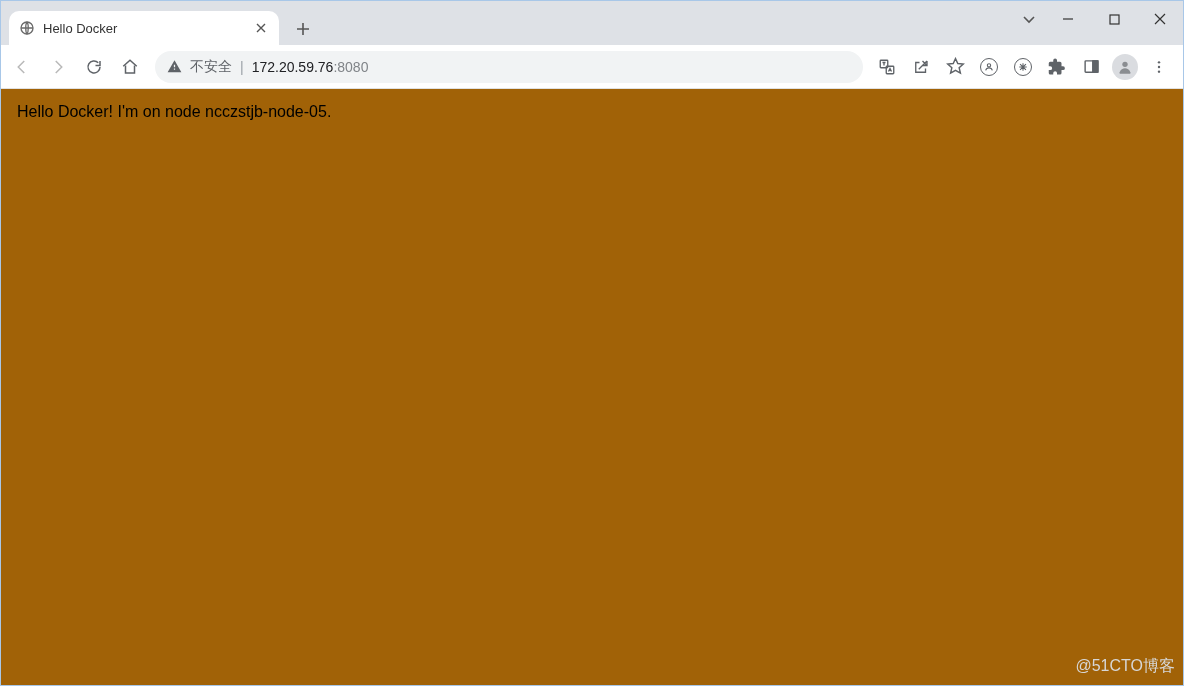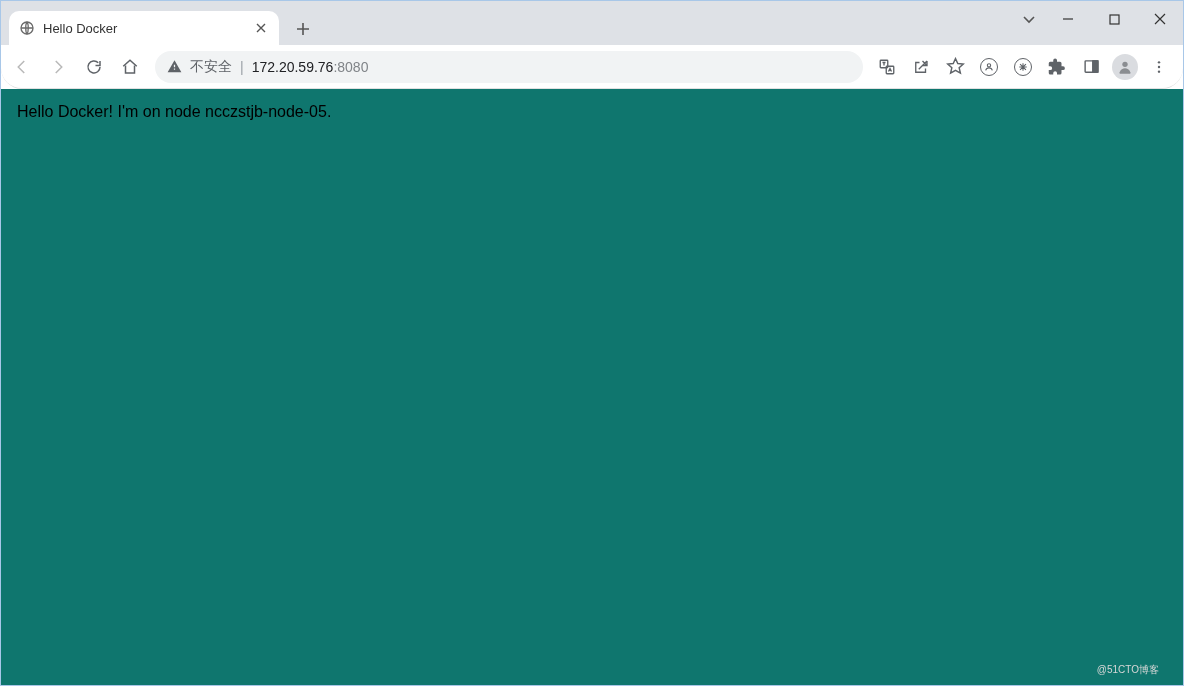--- a/index.html
+++ b/index.html
@@ -99,21 +99,20 @@
   }
   
   .toolbar {
     height: 44px;
     background: #fff;
     display: flex;
     align-items: center;
     padding: 12px 4px;
     border-bottom: 1px solid #e1e1e1;
     gap: 2px;
-    border-radius: 21px;
   }
   .nav-btn {
     width: 34px;
     height: 34px;
     display: flex;
     align-items: center;
     justify-content: center;
     border-radius: 50%;
     color: #5f6368;
   }
@@ -165,33 +164,33 @@
     height: 26px;
     background: #dadce0;
     border-radius: 50%;
     display: flex;
     align-items: center;
     justify-content: center;
   }
   
   .content {
     flex: 1;
-    background: #0f766e;
+    background: #a16207;
     padding: 14px 16px;
     font-family: -apple-system, "Segoe UI", Arial, sans-serif;
     font-size: 16px;
     color: #000;
     position: relative;
   }
   .watermark {
     position: absolute;
-    right: 24px;
+    right: 8px;
     bottom: 8px;
     color: #d7d7d7;
-    font-size: 10px;
+    font-size: 16px;
     text-align: right;
   }
   svg { display: block; }
   .ext-icon {
     width:18px;height:18px;border:1.6px solid #5f6368;border-radius:50%;
     display:flex;align-items:center;justify-content:center;
   }
 </style>
 </head>
 <body>

